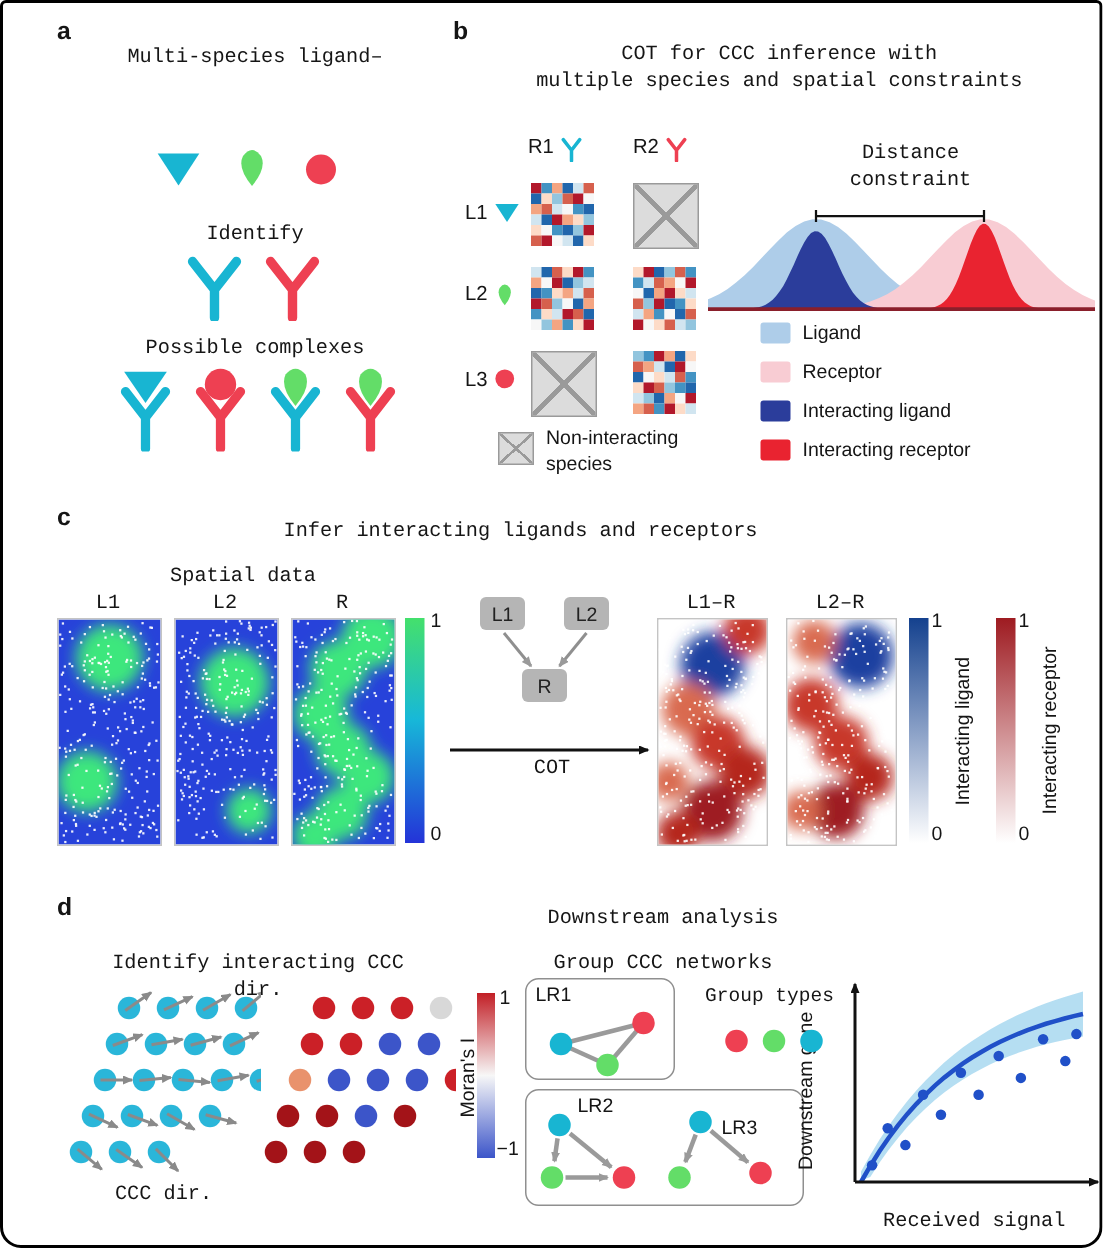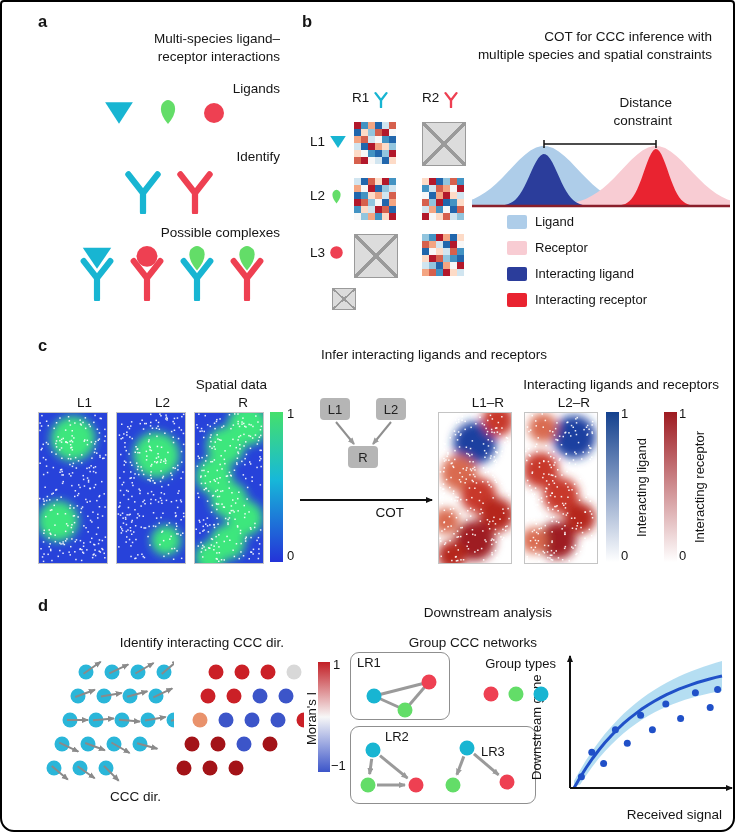--- a/index.html
+++ b/index.html
@@ -1,20 +1,20 @@
 <!DOCTYPE html>
 <html style="--cyan: #18b5d2; --green: #63dd68; --red: #ee4052; --navy: #2b3d9b; --lightblue: #aecde9; --pink: #f8ccd3; --brightred: #e92330; --boxgray: #b5b5b5; --edgegray: #9a9a9a; --spatialblue: #2742da; --spatialgreen: #3ce77d; --dotcyan: #2ab6d9; --dotblue: #3c55c9; --dotred: #cb2027; --dotdarkred: #a31318; --dotorange: #e9926c; --dotgray: #d8d8d8; --curveblue: #2050c8; --bandblue: #a8d8f0; --ink: #151515;"><head>
 <meta charset="utf-8">
 <style>
   html,body{margin:0;padding:0;background:#fff;}
   .page{position:relative;width:735px;height:832px;background:#fff;box-sizing:border-box;
         border:2px solid #000;border-radius:4px 4px 14px 14px;overflow:hidden;
         font-family:"Liberation Sans","DejaVu Sans",sans-serif;font-size:13.5px;color:#151515;}
   .abs{position:absolute;}
-  .ctr{text-align:right;}
+  .ctr{text-align:center;font-family:Liberation Mono, monospace;}
   .pl{font-weight:700;font-size:16.5px;}
   .t13{font-size:13px;}
   .t135{font-size:13.5px;line-height:1.32;}
   .vtext{writing-mode:vertical-rl;transform:rotate(180deg);text-align:center;font-size:13px;}
   .hdr{display:flex;align-items:flex-start;gap:4px;font-size:13.5px;}
   .heat{width:42px;height:42px;display:grid;grid-template-columns:repeat(6,7px);grid-auto-rows:7px;}
   .crossbox{width:42px;height:42px;border:1px solid #9a9a9a;background:
      linear-gradient(to top right,transparent 47%,#9a9a9a 47%,#9a9a9a 53%,transparent 53%),
      linear-gradient(to bottom right,transparent 47%,#9a9a9a 47%,#9a9a9a 53%,transparent 53%),#dcdcdc;}
   .crossbox.small{width:22px;height:20px;}
@@ -30,23 +30,21 @@
   svg{display:block;}
 </style>
 </head>
 <body>
 
 <div class="page">
 
   <div class="abs pl" style="left:36px;top:10px">a</div>
   <div class="abs ctr t135" style="left:58px;top:28px;width:220px">
     <div>Multi-species ligand–</div>
-    <div>receptor interactions</div>
   </div>
-  <div class="abs ctr t135" style="left:58px;top:78px;width:220px">Ligands</div>
   <span class="abs" style="left:101px;top:97px">
       <svg viewBox="0 0 30 26" width="32" height="28">
         <polygon points="2,3 28,3 15,23" fill="#18b5d2"></polygon>
       </svg>
     </span>
   <span class="abs" style="left:153px;top:95px">
       <svg viewBox="0 0 26 28" width="26" height="28">
         <path d="M13 27 Q3 15 7 7 Q13 -1 19 7 Q23 15 13 27 Z" fill="#63dd68"></path>
       </svg>
     </span>
@@ -289,20 +287,24 @@
       <div style="background: rgb(178, 24, 43);"></div>
       <div style="background: rgb(244, 165, 130);"></div>
       <div style="background: rgb(214, 96, 77);"></div>
       <div style="background: rgb(67, 147, 195);"></div>
       <div style="background: rgb(178, 24, 43);"></div>
       <div style="background: rgb(253, 219, 199);"></div>
       <div style="background: rgb(209, 229, 240);"></div>
     </div>
 
   <div class="abs crossbox small" style="left:330px;top:286px"></div>
+  <div class="abs t13" style="left:362px;top:282px;line-height:1.3">
+    <div>Non-interacting</div>
+    <div>species</div>
+  </div>
 
   <div class="abs ctr t135" style="left:540px;top:92px;width:130px">
     <div>Distance</div>
     <div>constraint</div>
   </div>
   <svg class="abs" style="left:470px;top:126px" width="258" height="84" id="gauss-svg">
       <path d="M-43.6,78 L-43.6,77.8 L-37.9,77.7 L-32.3,77.5 L-26.6,77.1 L-20.9,76.6 L-15.3,75.8 L-9.6,74.6 L-3.9,73.0 L1.7,70.9 L7.4,68.1 L13.1,64.6 L18.7,60.4 L24.4,55.5 L30.1,50.0 L35.7,44.0 L41.4,38.0 L47.1,32.1 L52.7,26.9 L58.4,22.6 L64.1,19.6 L69.7,18.1 L75.4,18.3 L81.1,20.1 L86.7,23.4 L92.4,27.9 L98.1,33.3 L103.7,39.2 L109.4,45.2 L115.1,51.1 L120.7,56.5 L126.4,61.3 L132.1,65.4 L137.7,68.7 L143.4,71.4 L149.1,73.4 L154.7,74.9 L160.4,76.0 L166.1,76.7 L171.7,77.2 L177.4,77.5 L183.1,77.7 L187.6,78 Z" fill="#aecde9"></path>
       <path d="M68.4,78 L68.4,77.8 L74.1,77.7 L79.7,77.5 L85.4,77.1 L91.1,76.6 L96.7,75.8 L102.4,74.6 L108.1,73.0 L113.7,70.9 L119.4,68.1 L125.1,64.6 L130.7,60.4 L136.4,55.5 L142.1,50.0 L147.7,44.0 L153.4,38.0 L159.1,32.1 L164.7,26.9 L170.4,22.6 L176.1,19.6 L181.7,18.1 L187.4,18.3 L193.1,20.1 L198.7,23.4 L204.4,27.9 L210.1,33.3 L215.7,39.2 L221.4,45.2 L227.1,51.1 L232.7,56.5 L238.4,61.3 L244.1,65.4 L249.7,68.7 L255.4,71.4 L261.1,73.4 L266.7,74.9 L272.4,76.0 L278.1,76.7 L283.7,77.2 L289.4,77.5 L295.1,77.7 L299.6,78 Z" fill="#f8ccd3"></path>
       <path d="M24.4,78 L24.4,77.8 L26.7,77.7 L29.1,77.5 L31.4,77.2 L33.7,76.8 L36.1,76.1 L38.4,75.1 L40.7,73.7 L43.1,71.9 L45.4,69.4 L47.7,66.4 L50.1,62.8 L52.4,58.5 L54.7,53.7 L57.1,48.6 L59.4,43.3 L61.7,38.3 L64.1,33.7 L66.4,30.0 L68.7,27.4 L71.1,26.1 L73.4,26.3 L75.7,27.8 L78.1,30.7 L80.4,34.6 L82.7,39.2 L85.1,44.4 L87.4,49.6 L89.7,54.7 L92.1,59.4 L94.4,63.5 L96.7,67.1 L99.1,70.0 L101.4,72.3 L103.7,74.0 L106.1,75.3 L108.4,76.2 L110.7,76.9 L113.1,77.3 L115.4,77.6 L117.7,77.7 L119.6,78 Z" fill="#2b3d9b"></path>
       <path d="M143.2,78 L143.2,77.8 L145.2,77.7 L147.2,77.5 L149.2,77.1 L151.2,76.6 L153.2,75.9 L155.2,74.8 L157.2,73.3 L159.2,71.3 L161.2,68.6 L163.2,65.3 L165.2,61.3 L167.2,56.6 L169.2,51.4 L171.2,45.7 L173.2,40.0 L175.2,34.4 L177.2,29.5 L179.2,25.4 L181.2,22.5 L183.2,21.1 L185.2,21.3 L187.2,23.0 L189.2,26.1 L191.2,30.4 L193.2,35.5 L195.2,41.1 L197.2,46.9 L199.2,52.4 L201.2,57.6 L203.2,62.2 L205.2,66.0 L207.2,69.2 L209.2,71.7 L211.2,73.6 L213.2,75.0 L215.2,76.1 L217.2,76.8 L219.2,77.2 L221.2,77.5 L223.2,77.7 L224.8,78 Z" fill="#e92330"></path>
@@ -1164,21 +1166,20 @@
     <span>L1</span>
     </div>
   <div class="abs fbox" style="left:374px;top:396px">
     <span>L2</span>
     </div>
   <div class="abs fbox" style="left:346px;top:444px">
     <span>R</span>
     </div>
   <div class="abs ctr t135" style="left:330px;top:502px;width:72px">COT</div>
 
-  <div class="abs ctr t135" style="left:412px;top:374px;width:305px">Interacting ligands and receptors</div>
   <div class="abs ctr t135" style="left:442px;top:392px;width:60px">L1–R</div>
   <div class="abs ctr t135" style="left:528px;top:392px;width:60px">L2–R</div>
   <svg class="abs panelbox" style="left:436px;top:410px" width="72" height="150">
       <defs>
         <filter id="blur701" x="-60%" y="-60%" width="220%" height="220%">
           <feGaussianBlur stdDeviation="5"></feGaussianBlur>
         </filter>
       </defs>
       <rect x="0" y="0" width="72" height="150" fill="#ffffff"></rect>
       <g filter="url(#blur701)">

